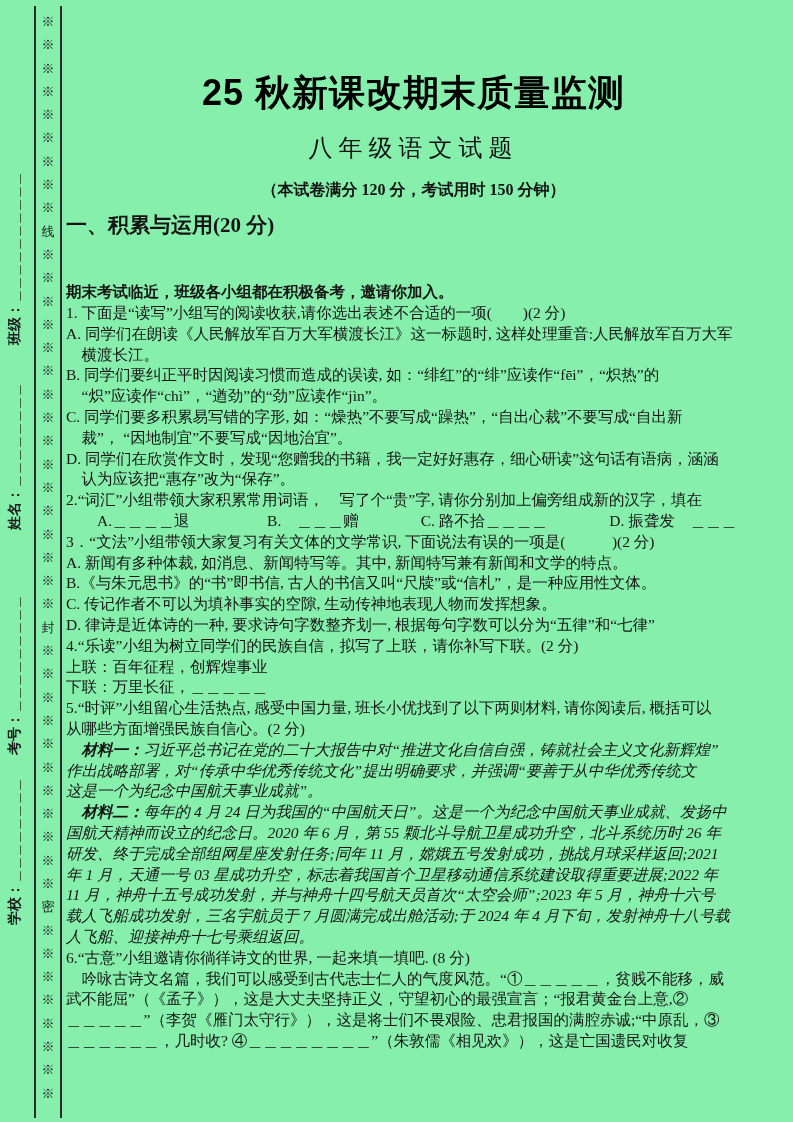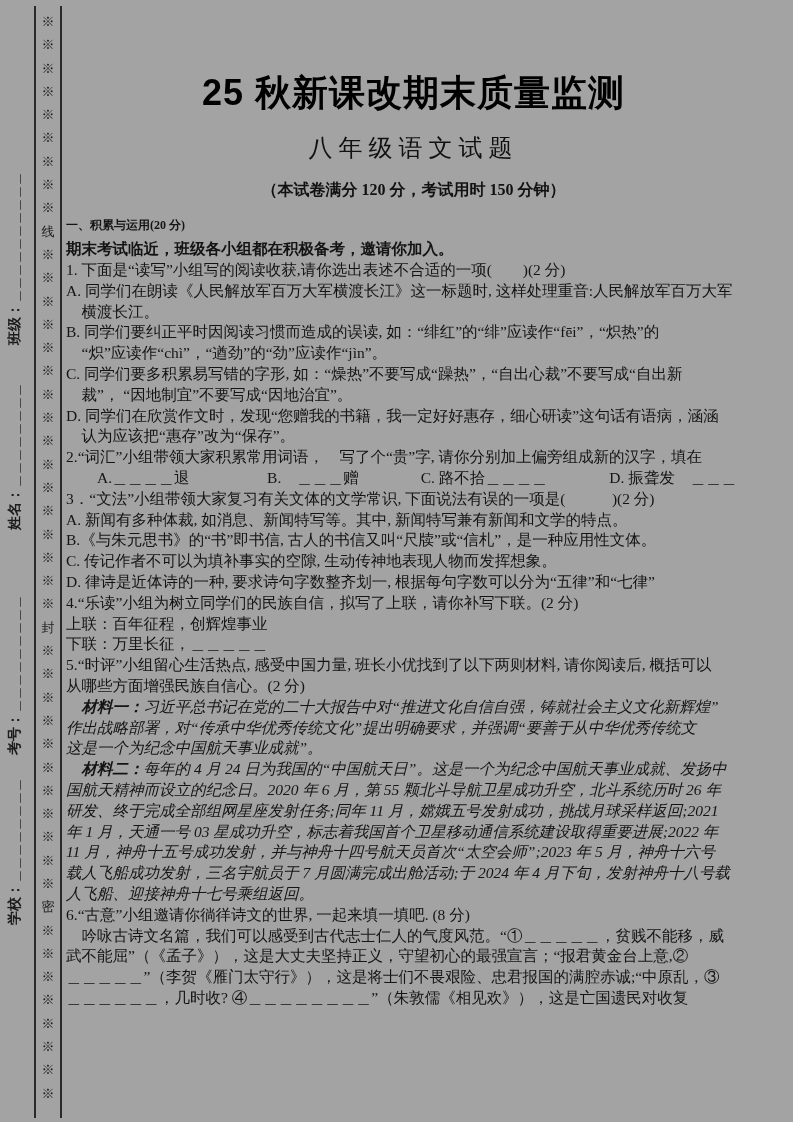--- a/index.html
+++ b/index.html
@@ -1,17 +1,17 @@
 <!DOCTYPE html>
 <html><head>
 <meta charset="utf-8">
 <style>
   html,body{margin:0;padding:0;background:#888;}
   .page{
-    position:relative;width:793px;height:1122px;background:#a3a3a3;
+    position:relative;width:793px;height:1122px;background:#86efac;
     margin:0 auto;overflow:hidden;color:#111;
     font-family:"Liberation Serif","DejaVu Serif",serif;
   }
   
   .seal-rule{position:absolute;top:6px;height:1112px;width:2px;background:#2a2a2a;}
   .seal-rule.left{left:34px;}
   .seal-rule.right{left:60px;}
   .seal-col{
     position:absolute;left:36px;top:10px;width:24px;
     font-size:13px;line-height:23.3px;text-align:center;
@@ -36,22 +36,22 @@
   }
   .subtitle{
     font-size:24px;line-height:40px;margin-top:12px;font-weight:500;
     font-family:"Liberation Serif","DejaVu Serif",serif;letter-spacing:6px;
   }
   .meta{font-size:16px;font-weight:bold;margin-top:11px;line-height:22px;text-align:center;}
   
   .content{position:absolute;left:66px;top:212px;width:724px;}
   .bl{font-size:15.5px;line-height:20.8px;white-space:pre;color:#141414;}
   .bl b{font-weight:bold;}
-  .h1{font-size:12px;font-weight:bold;line-height:26px;}
-  .h2{font-weight:bold;line-height:22px;}
+  .h1{font-size:21px;font-weight:bold;line-height:26px;}
+  .h2{font-weight:bold;line-height:22px;margin-top:43px;}
   .kai{font-style:italic;}
   .kai b{font-style:italic;}
 </style>
 </head>
 <body>
 
 <div class="page">
 
   <div class="seal-rule left"></div>
   <div class="seal-rule right"></div>

